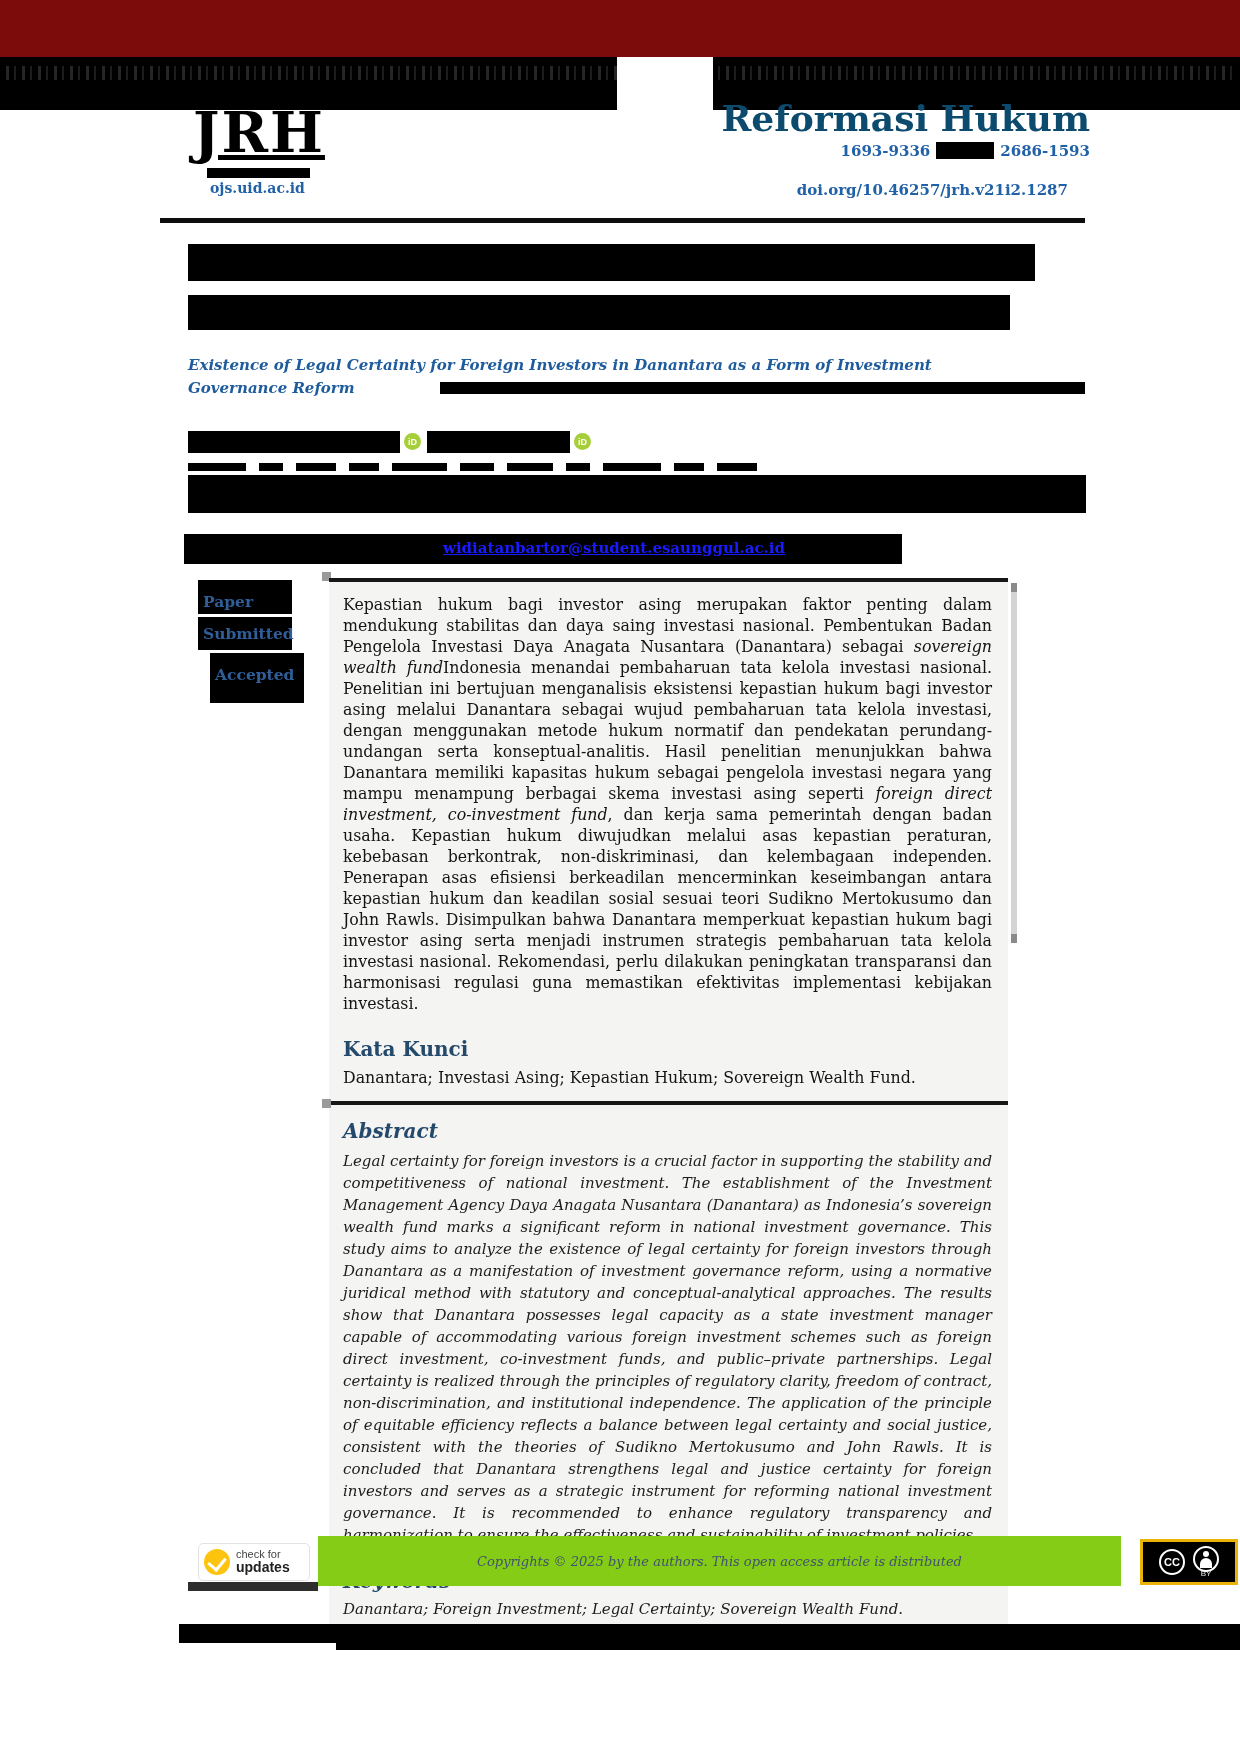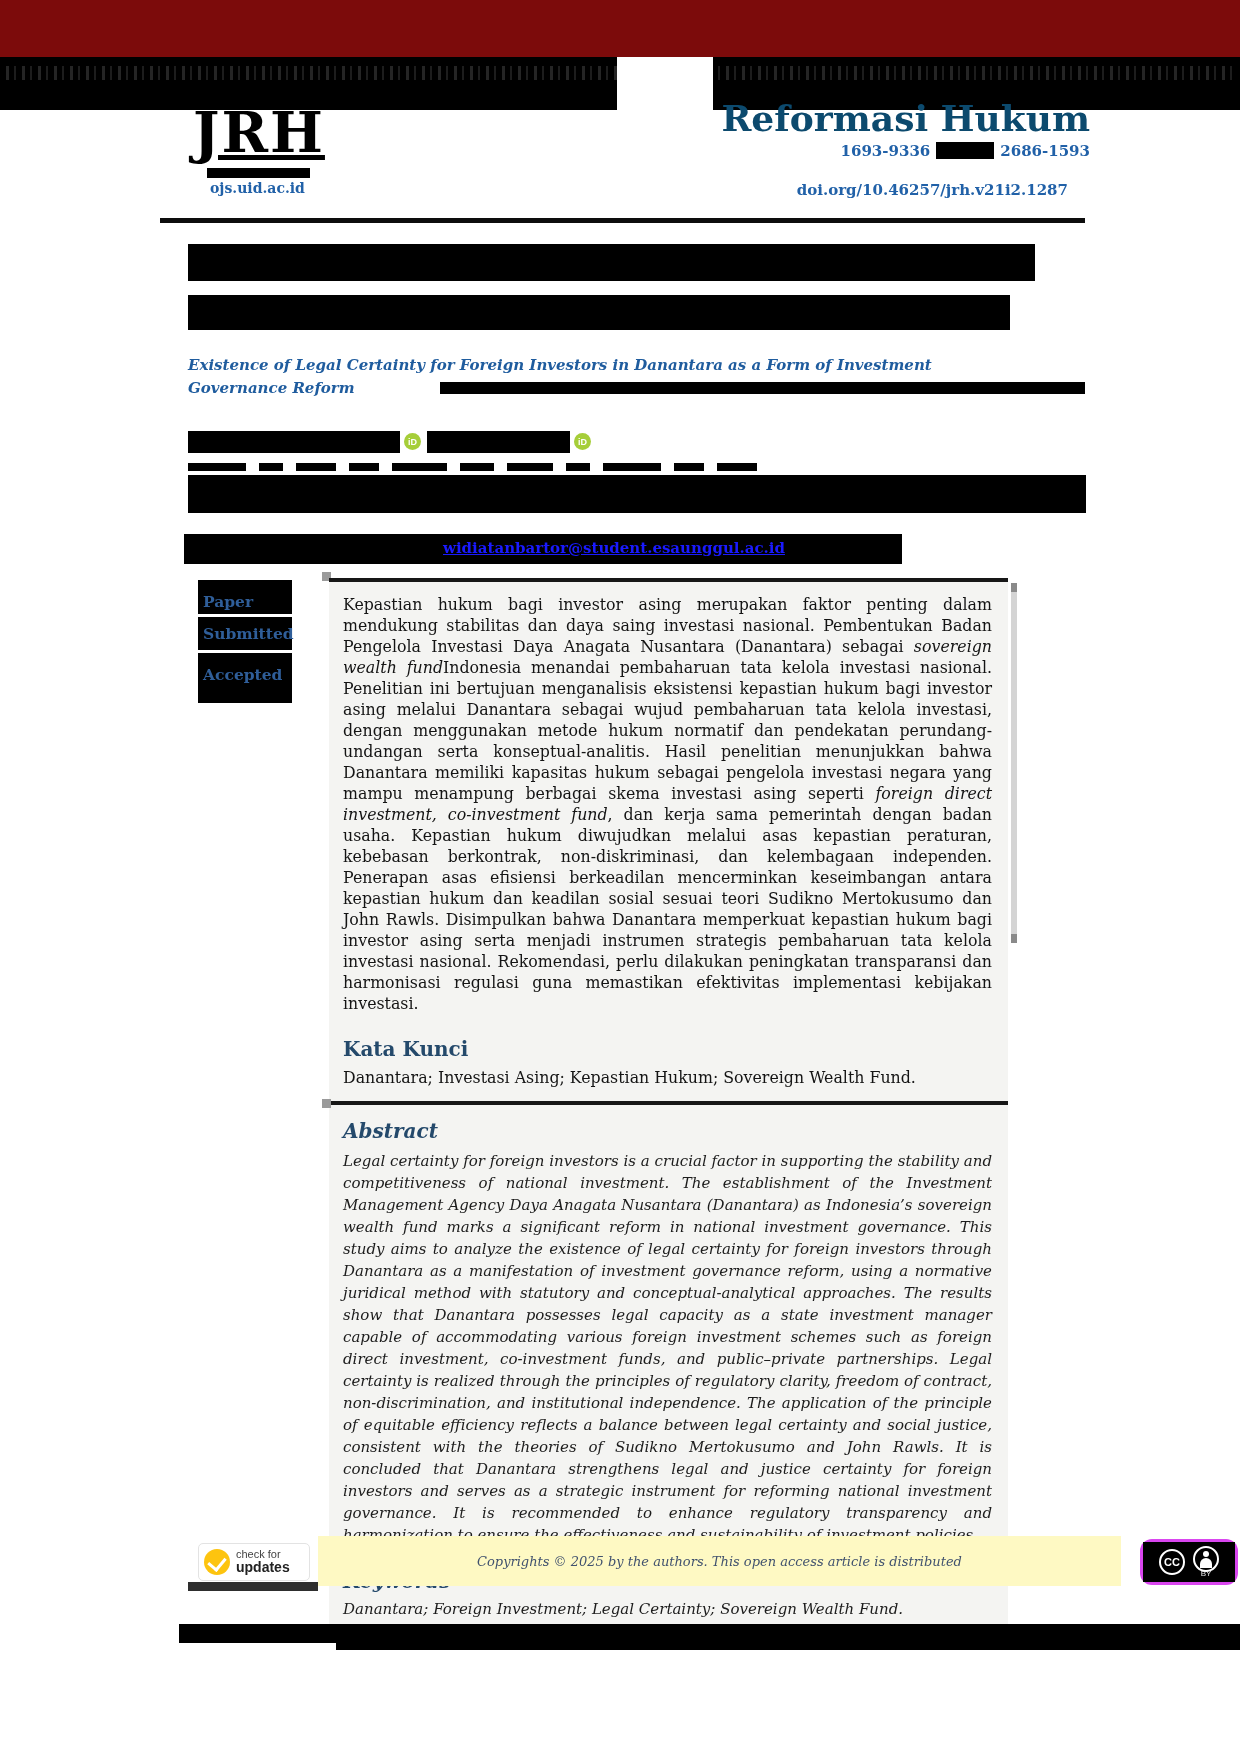--- a/index.html
+++ b/index.html
@@ -44,21 +44,21 @@
   .affil-dashes{left:188px;top:463px;width:640px;height:8px;display:flex;gap:13px;}
   .affil-dashes span{display:block;height:8px;background:#000;}
   .affil-bar{left:188px;top:475px;width:898px;height:38px;}
   .email-strip{left:184px;top:534px;width:718px;height:30px;background:#000;}
   .email-link{position:absolute;left:259px;top:5px;font-size:15px;font-weight:bold;color:#1a1aff;text-decoration:underline;}
   
   .side-box{left:198px;width:94px;background:#000;color:#2f5e99;font-weight:bold;font-size:15.5px;
     box-sizing:border-box;padding-left:5px;}
   .side-box-1{top:580px;height:34px;padding-top:12px;}
   .side-box-2{top:617px;height:33px;padding-top:7px;}
-  .side-box-3{top:653px;height:50px;padding-top:12px;}
+  .side-box-3{top:653px;height:50px;padding-top:12px;margin-left:12px;}
   
   .column{left:329px;top:578px;width:679px;background:#f4f4f2;}
   .corner-sq{position:absolute;width:9px;height:9px;background:#9a9a9a;}
   .scroll-strip{position:absolute;right:-9px;top:5px;width:6px;height:360px;background:#d4d4d4;}
   .scroll-strip i{position:absolute;left:0;width:6px;height:9px;background:#8a8a8a;display:block;}
   .box-id{border-top:4px solid #171717;border-bottom:4px solid #171717;
     padding:12px 16px 14px 14px;position:relative;}
   .box-en{padding:14px 16px 22px 14px;position:relative;}
   .sec-heading{font-size:20px;font-weight:bold;color:#24496b;margin:0 0 7px 0;}
   .sec-heading.it{font-style:italic;}
@@ -72,25 +72,25 @@
   .check-badge{left:198px;top:1543px;width:112px;height:38px;background:#fff;border:1px solid #e3e3e3;
     border-radius:5px;display:flex;align-items:center;gap:6px;padding-left:5px;box-sizing:border-box;
     font-family:"Liberation Sans",sans-serif;cursor:pointer;}
   .check-circle{width:26px;height:26px;border-radius:50%;background:#fdc40f;position:relative;flex:0 0 26px;}
   .check-circle::after{content:"";position:absolute;left:7px;top:5px;width:9px;height:13px;
     border:solid #fff;border-width:0 3.5px 3.5px 0;transform:rotate(40deg);}
   .check-text{line-height:1.05;}
   .check-text .l1{font-size:11px;color:#444;}
   .check-text .l2{font-size:14px;font-weight:bold;color:#222;}
   .badge-shadow{left:188px;top:1582px;width:130px;height:9px;background:#2e2e2e;}
-  .copyright-bar{left:318px;top:1536px;width:803px;height:50px;background:#fef9c3;
+  .copyright-bar{left:318px;top:1536px;width:803px;height:50px;background:#84cc16;
     display:flex;flex-direction:column;align-items:center;justify-content:center;gap:2px;}
   .cp-line{font-size:13px;font-style:italic;color:#41526e;white-space:nowrap;}
   .cp-link{color:#2b36f0;font-weight:bold;text-decoration:none;cursor:pointer;}
-  .cc-badge{left:1140px;top:1539px;width:98px;height:46px;background:#d946ef;border-radius:12px;
+  .cc-badge{left:1140px;top:1539px;width:98px;height:46px;background:#eab308;border-radius:0;
     box-sizing:border-box;padding:3px;cursor:pointer;}
   .cc-inner{width:100%;height:100%;background:#000;display:flex;align-items:center;justify-content:center;gap:8px;}
   .cc-circle{width:26px;height:26px;border-radius:50%;border:2px solid #fff;box-sizing:border-box;
     color:#fff;font-family:"Liberation Sans",sans-serif;font-size:11px;font-weight:bold;
     display:flex;align-items:center;justify-content:center;}
   .cc-person-wrap{display:flex;flex-direction:column;align-items:center;}
   .cc-person{width:26px;height:26px;border-radius:50%;border:2px solid #fff;box-sizing:border-box;position:relative;overflow:hidden;}
   .cc-person::before{content:"";position:absolute;left:8px;top:3px;width:6px;height:6px;border-radius:50%;background:#fff;}
   .cc-person::after{content:"";position:absolute;left:5px;top:10px;width:12px;height:10px;border-radius:6px 6px 0 0;background:#fff;}
   .cc-by-label{font-family:"Liberation Sans",sans-serif;font-size:8px;color:#e8e8e8;line-height:1;margin-top:-2px;}

